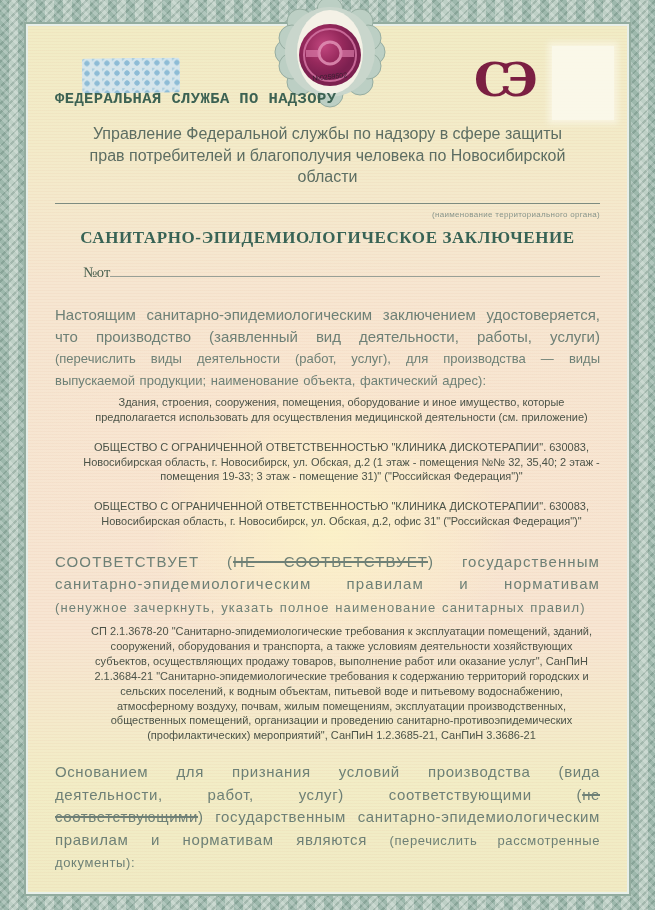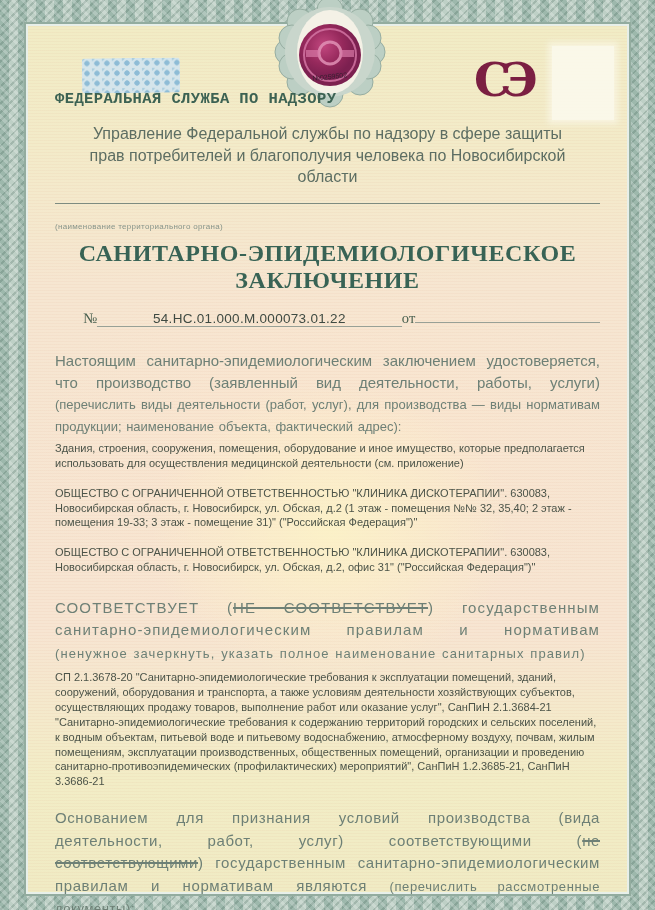--- a/index.html
+++ b/index.html
@@ -34,34 +34,34 @@
   .se-logo span{display:inline-block;}
   .whitepatch{position:absolute;left:552px;top:46px;width:62px;height:74px;
     background:rgba(252,250,238,.85);box-shadow:0 0 6px 4px rgba(252,250,238,.6);}
   
   .content{position:absolute;left:28px;right:28px;top:26px;bottom:18px;padding:64px 27px 0 27px;box-sizing:border-box;z-index:2;}
   .hdr{color:#3c6253;font-family:Liberation Mono, monospace;font-weight:bold;text-align:left;}
   .hdr1{font-size:15.5px;letter-spacing:.4px;}
   .hdr2{font-size:15px;margin-top:3px;letter-spacing:.2px;}
   .terr{margin-top:15px;text-align:center;font-size:16px;color:#5d6e63;line-height:1.35;padding:0 30px;}
   .sepline{margin-top:15px;border-bottom:1px solid #7e8b80;}
-  .sepcap{margin-top:18px;text-align:left;font-size:8px;color:#87948a;letter-spacing:.3px;}
+  .sepcap{margin-top:6px;text-align:right;font-size:8px;color:#87948a;letter-spacing:.3px;}
   .title{margin-top:9px;text-align:center;font-family:"Liberation Serif",serif;font-weight:bold;
-    font-size:24px;color:#386355;letter-spacing:.6px;}
+    font-size:17px;color:#386355;letter-spacing:.6px;}
   .numrow{margin:16px 0 0 28px;display:flex;align-items:baseline;font-size:13.5px;color:#3f4a42;}
   .numrow .lab{font-family:"Liberation Serif",serif;color:#49604f;font-size:14.5px;}
   .numrow .u{border-bottom:1px solid #98a096;text-align:center;}
   .numrow .nval{flex:0 0 305px;letter-spacing:.3px;}
   .numrow .dval{flex:0 0 150px;}
   .numrow .tail{flex:1;border-bottom:1px solid #98a096;}
   p{margin:0;}
   .form{color:#6e8076;}
   .lead{margin-top:23px;font-size:15px;line-height:1.45;text-align:justify;word-spacing:4.5px;}
   .hint{font-size:13px;word-spacing:1px;}
-  .typed{color:#4b5348;font-size:11px;line-height:1.35;margin-top:4px;text-align:left;}
+  .typed{color:#4b5348;font-size:11px;line-height:1.35;margin-top:4px;text-align:center;margin-left:28px;}
   .typed.block2{margin-top:15px;}
   .applicant{margin-top:2px;font-size:15px;color:#75857b;}
   .applicant .hint{font-size:12.5px;}
   .conf{margin-top:22px;font-size:15px;line-height:1.5;text-align:justify;letter-spacing:1.1px;word-spacing:5px;}
   .struck{text-decoration:line-through;text-decoration-thickness:1.5px;}
   .regs{margin-top:6px;}
   .basis{margin-top:18px;font-size:15px;line-height:1.5;text-align:justify;letter-spacing:.6px;word-spacing:3px;}
 </style>
 </head>
 <body>
@@ -109,26 +109,25 @@
 
   <div class="content">
     <div class="hdr hdr1">ФЕДЕРАЛЬНАЯ СЛУЖБА ПО НАДЗОРУ</div>
     <div class="terr">Управление Федеральной службы по надзору в сфере защиты прав потребителей и благополучия человека по Новосибирской области</div>
     <div class="sepline"></div>
     <div class="sepcap">(наименование территориального органа)</div>
     <div class="title">САНИТАРНО-ЭПИДЕМИОЛОГИЧЕСКОЕ ЗАКЛЮЧЕНИЕ</div>
 
     <div class="numrow">
       <span class="lab">№</span>
-      <span class="u nval">54.НС.01.000.М.000073.01.22</span>
       <span class="lab">от</span>
       <span class="tail"></span>
     </div>
 
-    <p class="form lead"><span>Настоящим санитарно-эпидемиологическим заключением удостоверяется, что производство (заявленный вид деятельности, работы, услуги) </span><span class="hint">(перечислить виды деятельности (работ, услуг), для производства — виды нормативам продукции; наименование объекта, фактический адрес):</span></p>
+    <p class="form lead"><span>Настоящим санитарно-эпидемиологическим заключением удостоверяется, что производство (заявленный вид деятельности, работы, услуги) </span><span class="hint">(перечислить виды деятельности (работ, услуг), для производства — виды выпускаемой продукции; наименование объекта, фактический адрес):</span></p>
 
     <p class="typed">Здания, строения, сооружения, помещения, оборудование и иное имущество, которые предполагается использовать для осуществления медицинской деятельности (см. приложение)</p>
     <p class="typed block2">ОБЩЕСТВО С ОГРАНИЧЕННОЙ ОТВЕТСТВЕННОСТЬЮ "КЛИНИКА ДИСКОТЕРАПИИ". 630083, Новосибирская область, г. Новосибирск, ул. Обская, д.2 (1 этаж - помещения №№ 32, 35,40; 2 этаж - помещения 19-33; 3 этаж - помещение 31)" ("Российская Федерация")"</p>
 
     <p class="typed block2">ОБЩЕСТВО С ОГРАНИЧЕННОЙ ОТВЕТСТВЕННОСТЬЮ "КЛИНИКА ДИСКОТЕРАПИИ". 630083, Новосибирская область, г. Новосибирск, ул. Обская, д.2, офис 31" ("Российская Федерация")"</p>
 
     <p class="form conf"><span>СООТВЕТСТВУЕТ </span><span>(</span><span class="struck">НЕ СООТВЕТСТВУЕТ</span><span>) </span><span>государственным санитарно-эпидемиологическим правилам и нормативам </span><span class="hint">(ненужное зачеркнуть, указать полное наименование санитарных правил)</span></p>
 
     <p class="typed regs">СП 2.1.3678-20 "Санитарно-эпидемиологические требования к эксплуатации помещений, зданий, сооружений, оборудования и транспорта, а также условиям деятельности хозяйствующих субъектов, осуществляющих продажу товаров, выполнение работ или оказание услуг", СанПиН 2.1.3684-21 "Санитарно-эпидемиологические требования к содержанию территорий городских и сельских поселений, к водным объектам, питьевой воде и питьевому водоснабжению, атмосферному воздуху, почвам, жилым помещениям, эксплуатации производственных, общественных помещений, организации и проведению санитарно-противоэпидемических (профилактических) мероприятий", СанПиН 1.2.3685-21, СанПиН 3.3686-21</p>
 

